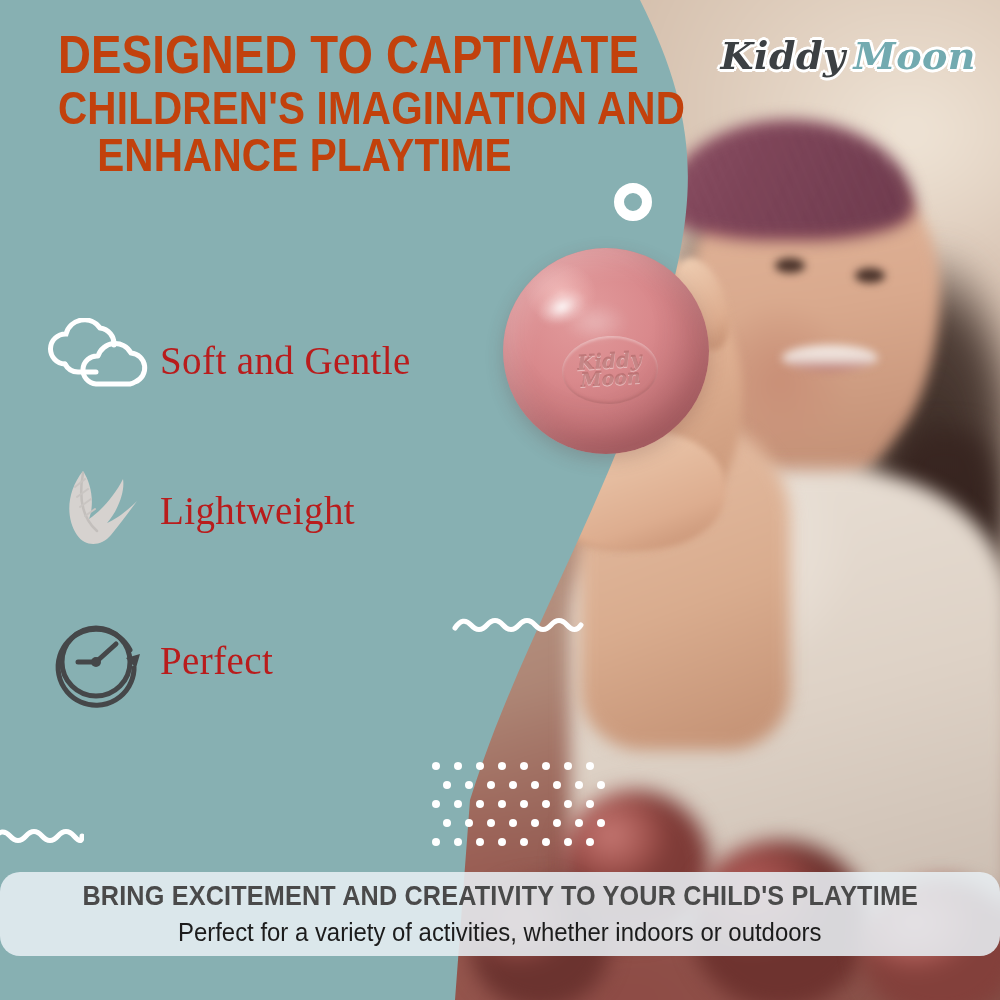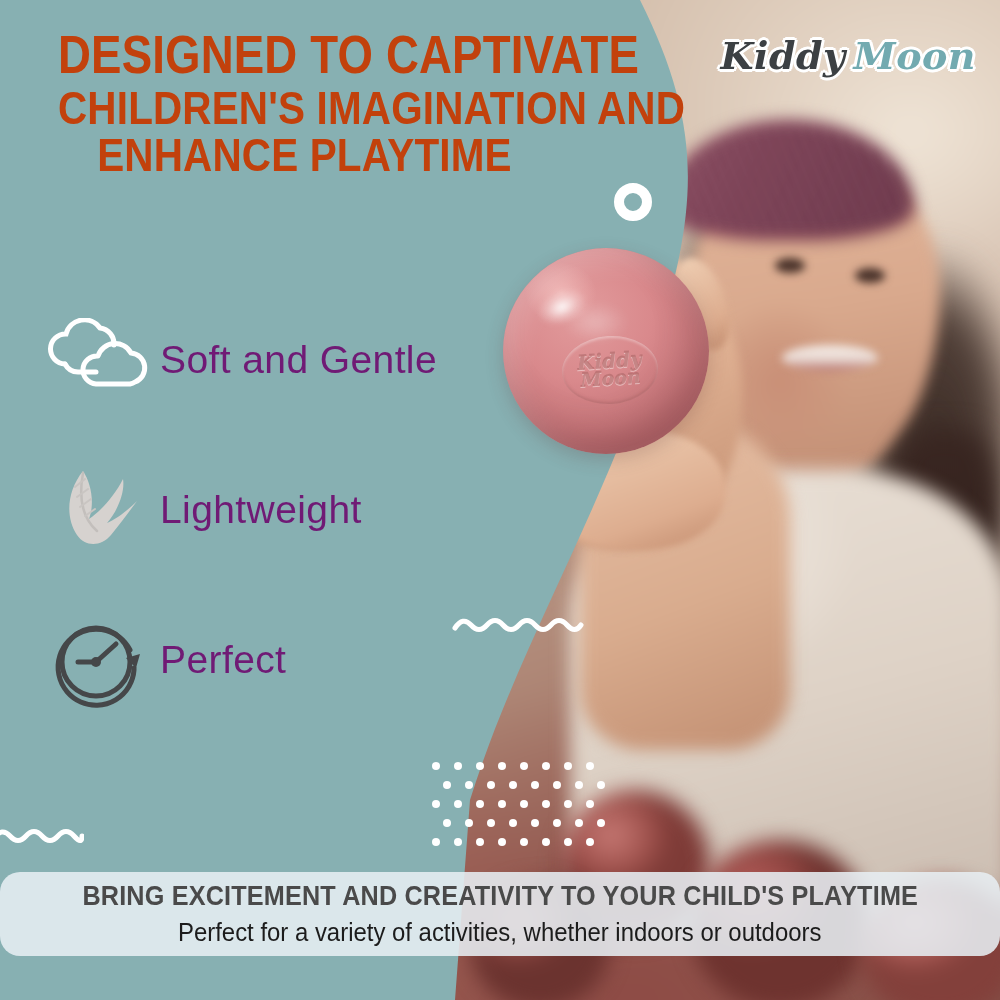--- a/index.html
+++ b/index.html
@@ -293,25 +293,26 @@
   }
   .feature-icon {
     width: 120px;
     height: 100px;
     display: flex;
     align-items: center;
     justify-content: center;
     flex: none;
   }
   .feature-label {
-    color: #701a75;
+    color: #b91c1c;
     font-size: 39px;
     font-weight: 300;
     letter-spacing: 0.4px;
     white-space: nowrap;
+    font-family: Liberation Serif, serif;
   }
 
   
   .deco-ring {
     position: absolute;
     left: 614px; top: 183px;
     width: 38px; height: 38px;
     border-radius: 50%;
     border: 10px solid #ffffff;
     box-sizing: border-box;

